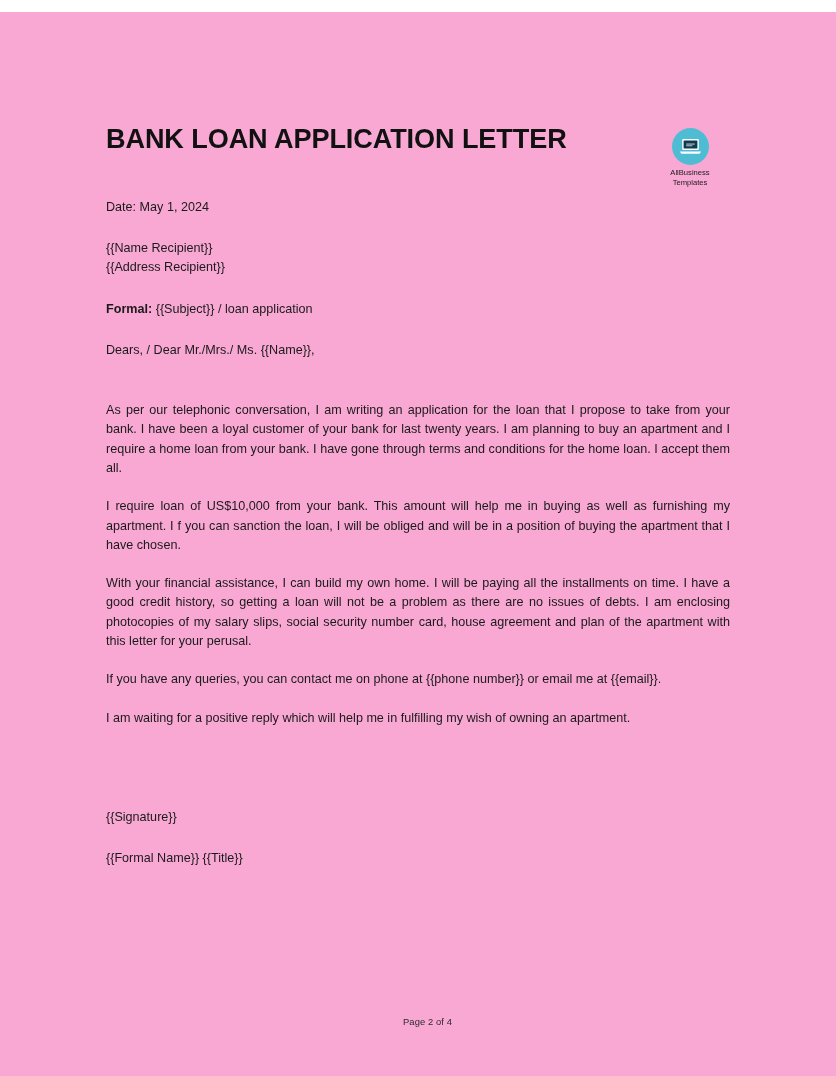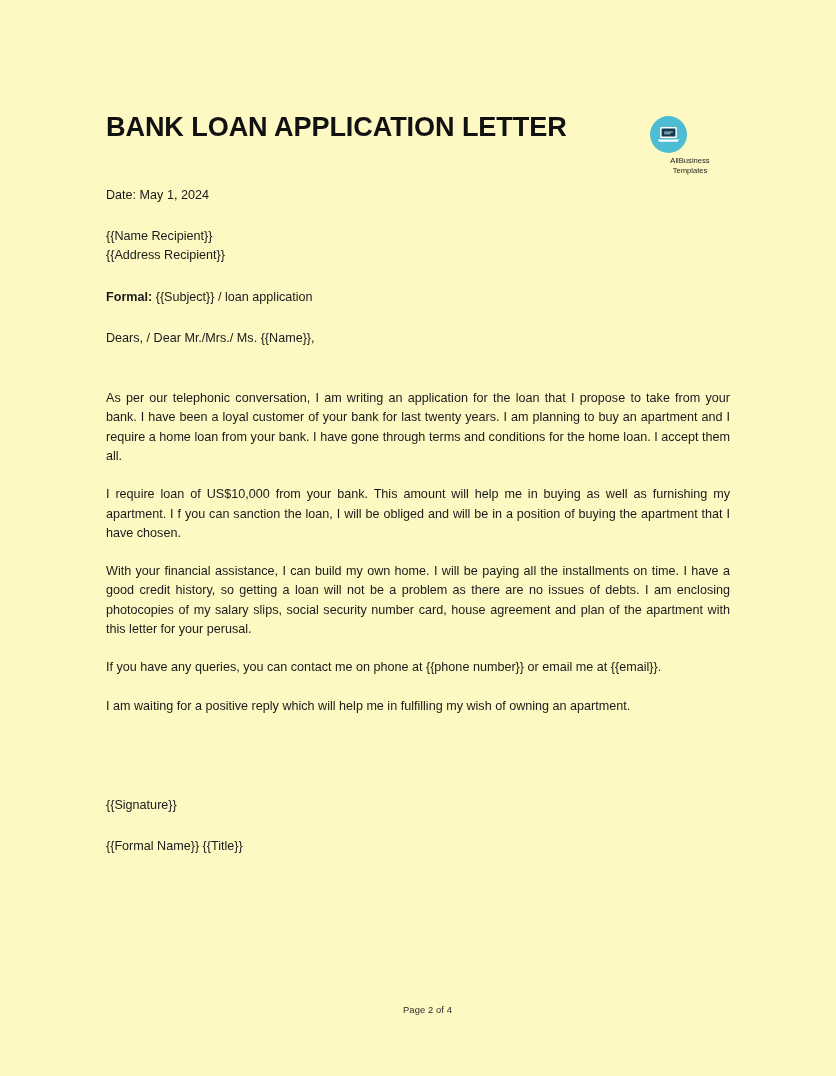--- a/index.html
+++ b/index.html
@@ -12,21 +12,22 @@
     height: 1076px;
     font-family: "Liberation Sans", sans-serif;
     color: #000000;
     position: relative;
     overflow: hidden;
   }
 
   .page {
     position: absolute;
     inset: 0;
-    background: #fef9c3;
+    background: #f9a8d4;
+    margin-top: 12px;
   }
 
   
   .header {
     position: absolute;
     left: 106px;
     top: 106px;
     width: 624px;
     display: flex;
     align-items: flex-start;
@@ -44,20 +45,21 @@
     font-stretch: condensed;
     transform: scaleX(0.95);
     transform-origin: left center;
     white-space: nowrap;
   }
 
   .brand {
     width: 80px;
     display: flex;
     flex-direction: column;
+    align-items: center;
     margin-top: 10px;
   }
 
   .brand-mark {
     width: 37px;
     height: 37px;
     border-radius: 50%;
     background: #4ebdd4;
     display: flex;
     align-items: center;

